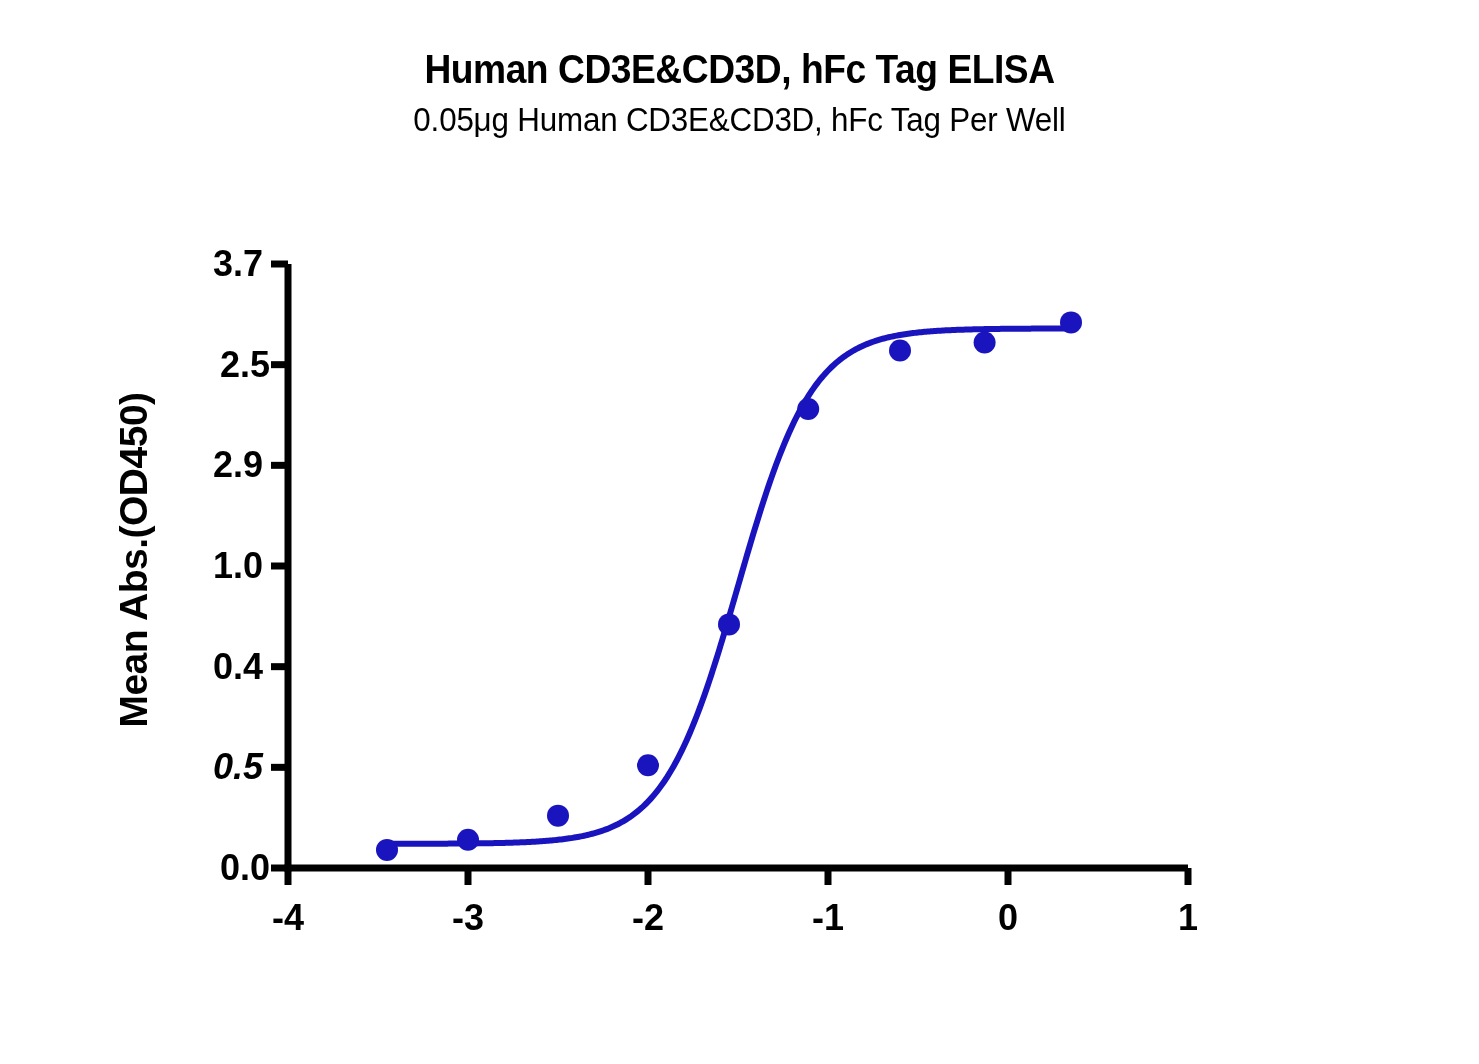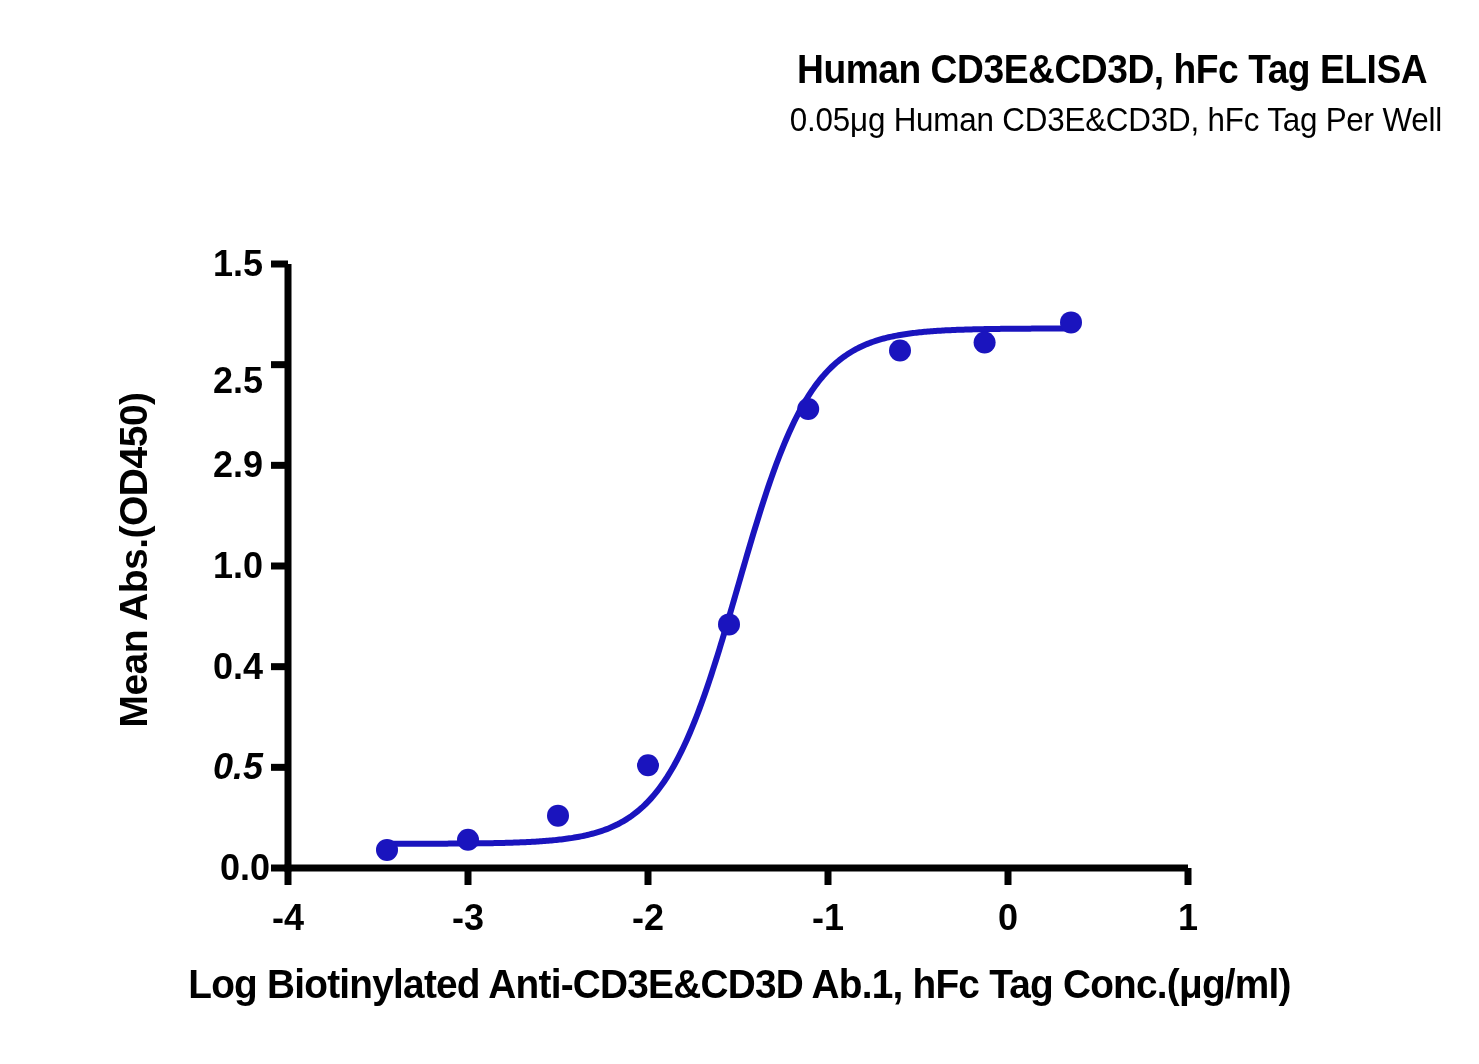--- a/index.html
+++ b/index.html
@@ -18,21 +18,21 @@
     position: absolute;
     left: 0; top: 0;
     width: 1479px;
     height: 1064px;
   }
   .title-block {
     position: absolute;
     left: 0;
     top: 48px;
     width: 1479px;
-    text-align: right;
+    text-align: center;
     pointer-events: none;
   }
   .chart-title {
     font-family: "Liberation Sans", sans-serif;
     font-weight: bold;
     font-size: 40px;
     letter-spacing: -0.5px;
     color: #000000;
     line-height: 1.08;
     transform: scaleX(0.93);
@@ -147,27 +147,24 @@
         <circle cx="1071.00" cy="322.39" r="11" fill="#1A14BE"></circle>
       </g>
     </svg>
 
   <div id="tick-layer">
       <div class="tick-label ytick-label" style="left: 172px; top: 868px; width: 98px;">0.0</div>
       <div class="tick-label ytick-label" style="left: 165px; top: 767.333px; width: 98px; font-style: italic;">0.5</div>
       <div class="tick-label ytick-label" style="left: 165px; top: 666.667px; width: 98px;">0.4</div>
       <div class="tick-label ytick-label" style="left: 165px; top: 566px; width: 98px;">1.0</div>
       <div class="tick-label ytick-label" style="left: 165px; top: 465.333px; width: 98px;">2.9</div>
-      <div class="tick-label ytick-label" style="left: 165px; top: 364.667px; width: 98px; margin-top: 16px;">2.5</div>
-      <div class="tick-label ytick-label" style="left: 165px; top: 264px; width: 98px;">1.5</div>
+      <div class="tick-label ytick-label" style="left: 172px; top: 364.667px; width: 98px;">2.5</div>
+      <div class="tick-label ytick-label" style="left: 165px; top: 264px; width: 98px;">3.7</div>
       <div class="tick-label xtick-label" style="left: 288px; top: 897px;">-4</div>
       <div class="tick-label xtick-label" style="left: 468px; top: 897px;">-3</div>
       <div class="tick-label xtick-label" style="left: 648px; top: 897px;">-2</div>
       <div class="tick-label xtick-label" style="left: 828px; top: 897px;">-1</div>
       <div class="tick-label xtick-label" style="left: 1008px; top: 897px;">0</div>
       <div class="tick-label xtick-label" style="left: 1188px; top: 897px;">1</div>
     </div>
 
-  <div class="xlabel-block">
-    <div class="x-axis-title">Log Biotinylated Anti-CD3E&amp;CD3D Ab.1, hFc Tag Conc.(μg/ml)</div>
-  </div>
 
 </div>
 
 </body></html>

